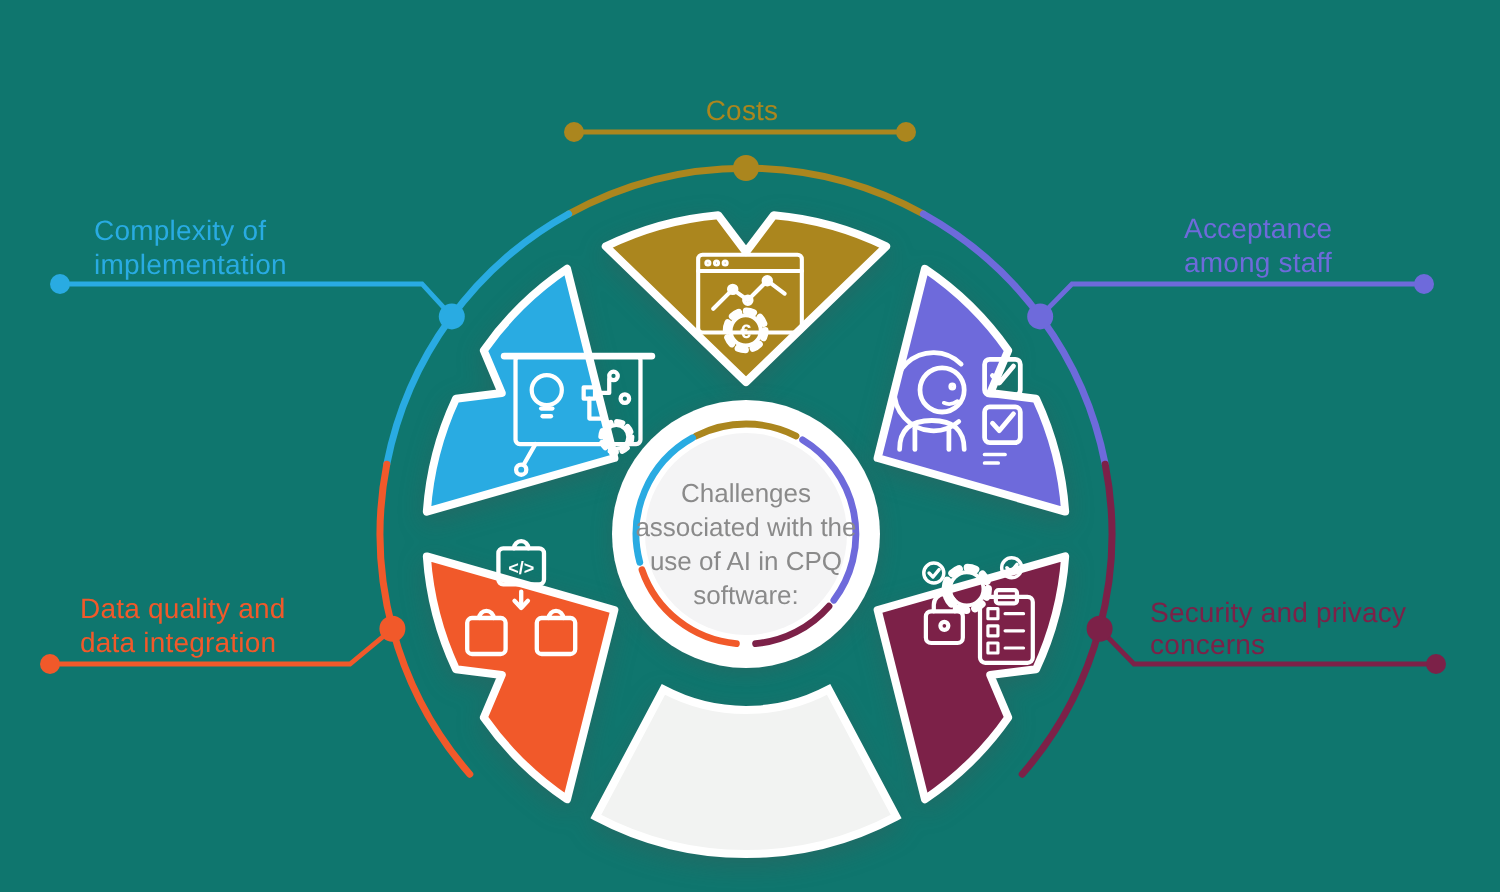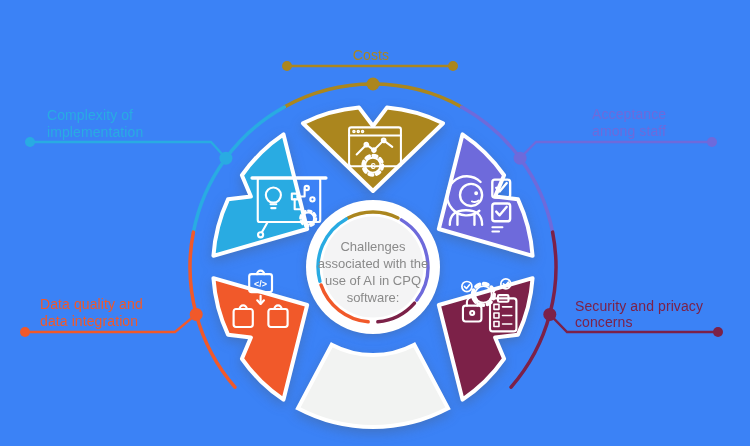--- a/index.html
+++ b/index.html
@@ -1,16 +1,16 @@
 <!DOCTYPE html>
 <html><head>
 <meta charset="utf-8">
 <style>
   html,body{margin:0;padding:0;background:#ffffff;}
-  .stage{position:relative;width:750px;height:446px;background:#3b82f6;overflow:hidden;
+  .stage{position:relative;width:750px;height:446px;background:#0f766e;overflow:hidden;
          font-family:"Liberation Sans",sans-serif;}
   svg{display:block;}
   text{font-family:"Liberation Sans",sans-serif;}
   .callout-label{font-size:14px;letter-spacing:.1px;}
   .center-line{font-size:13px;text-anchor:middle;}
   .wheel{filter:drop-shadow(0 4px 6px rgba(80,80,80,.30));}
   .hub-circle{filter:drop-shadow(0 2px 5px rgba(80,80,80,.30));}
   .icon{stroke:#ffffff;fill:none;stroke-linecap:round;stroke-linejoin:round;}
   .icon text{stroke:none;fill:#ffffff;font-weight:bold;}
 </style>

